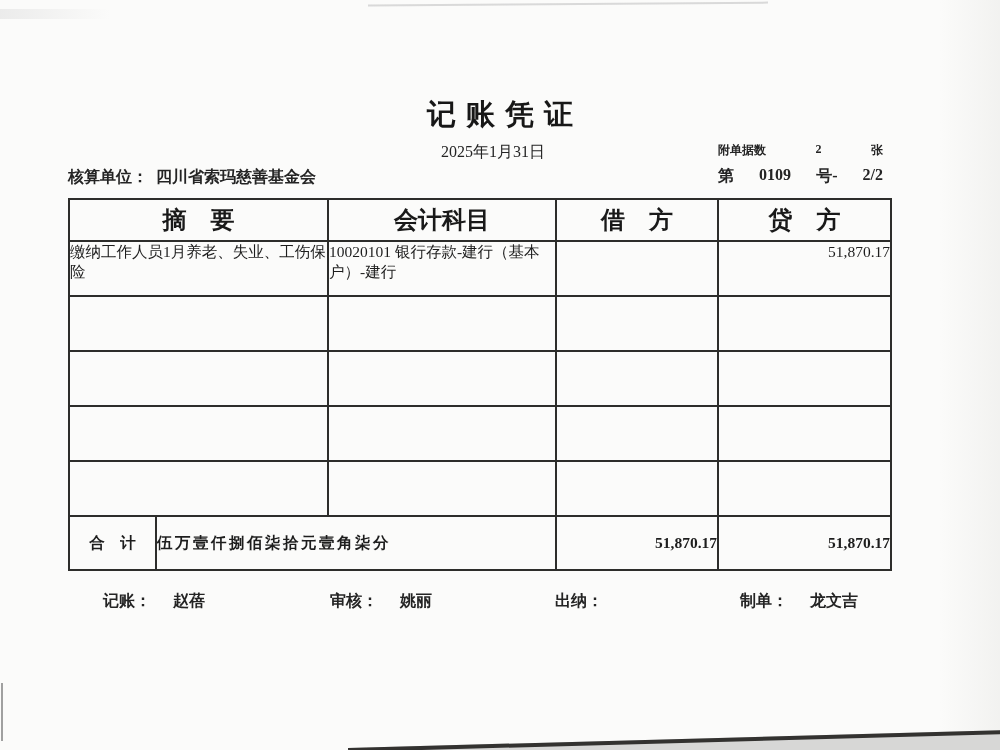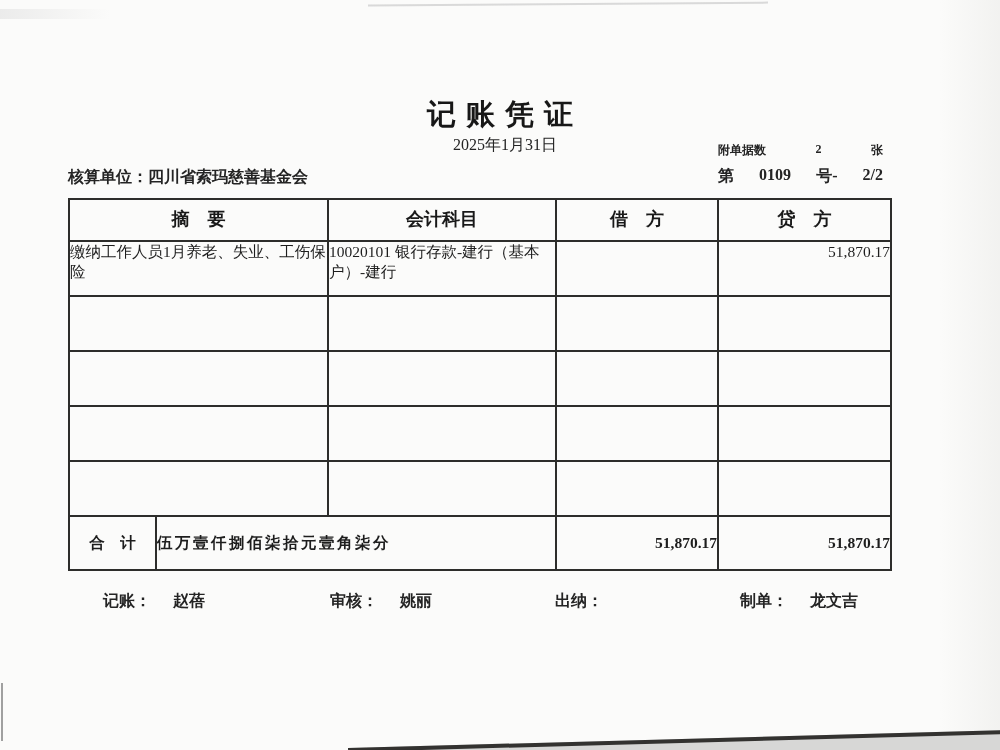--- a/index.html
+++ b/index.html
@@ -17,39 +17,39 @@
   .artifact-left-line{position:absolute;left:1px;top:683px;width:2px;height:58px;
     background:#8f8f8f;opacity:.85;}
   .artifact-bottom-edge{position:absolute;left:348px;top:748px;width:740px;height:60px;
     background:#d7d7d6;border-top:4px solid #333230;
     transform:rotate(-1.55deg);transform-origin:left top;}
   .artifact-right-tint{position:absolute;right:0;top:0;width:60px;height:750px;
     background:linear-gradient(270deg,rgba(225,225,222,.35),rgba(255,255,255,0));}
   
   .title{position:absolute;left:0;top:95px;width:1000px;text-align:center;
     font-size:29px;font-weight:bold;letter-spacing:10px;text-indent:10px;color:#171717;}
-  .date-line{position:absolute;left:0;top:135px;width:986px;text-align:center;
-    font-size:16px;color:#242424;padding-left:12px;}
+  .date-line{position:absolute;left:0;top:142px;width:986px;text-align:center;
+    font-size:16px;color:#242424;}
   .attach-line{position:absolute;left:718px;top:142px;width:165px;
     display:flex;justify-content:space-between;font-size:12px;font-weight:bold;color:#242424;}
   .unit-line{position:absolute;left:68px;top:167px;font-size:16px;font-weight:bold;color:#242424;}
-  .unit-line .unit-value{margin-left:0;}
+  .unit-line .unit-value{margin-left:8px;}
   .number-line{position:absolute;left:718px;top:166px;width:165px;
     display:flex;justify-content:space-between;font-size:16px;font-weight:bold;color:#242424;}
   
   table.voucher{
     position:absolute;left:68px;top:198px;width:822px;
     border-collapse:collapse;table-layout:fixed;
   }
   table.voucher td{
     border:2px solid #2d2d2b;padding:0;overflow:hidden;
     font-size:15.5px;line-height:1.28;color:#1d1d1d;
   }
   tr.hdr td{height:40px;text-align:center;vertical-align:middle;
-    font-size:18px;font-weight:bold;color:#191919;}
+    font-size:24px;font-weight:bold;color:#191919;}
   tr.body-row td{height:53px;vertical-align:top;}
   td.cell-summary{padding:5px 3px 0 3px;margin-left:8px;}
   td.cell-account{padding:5px 4px 0 5px;font-size:15.5px;}
   td.cell-amount{text-align:right;padding:9px 5px 0 2px;font-size:16.5px;
     font-family:"Liberation Serif","DejaVu Serif",serif;}
   tr.total-row td{height:52px;vertical-align:middle;}
   td.total-label{text-align:center;font-size:18px;font-weight:bold;}
   td.total-words{padding:0 0 0 5px;font-size:19px;font-weight:bold;letter-spacing:2.5px;}
   td.total-amount{text-align:right;padding:0 5px 0 2px;font-size:16.5px;font-weight:bold;}
   

